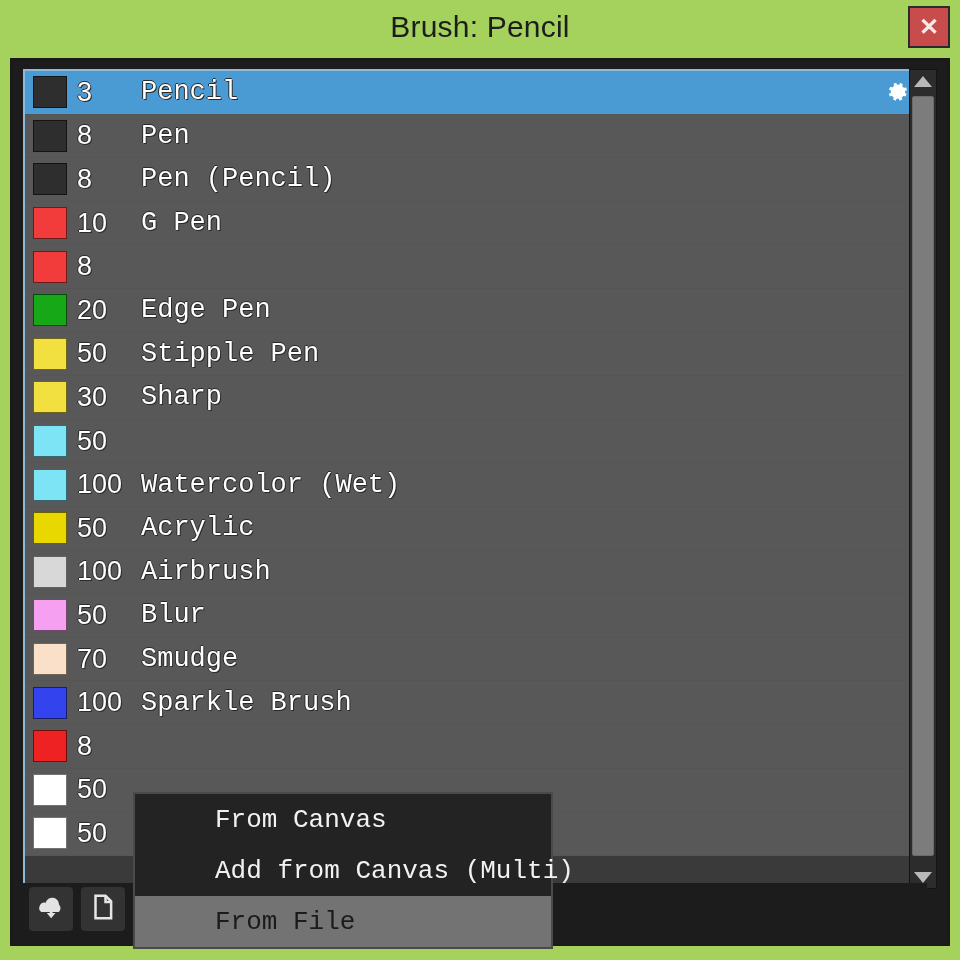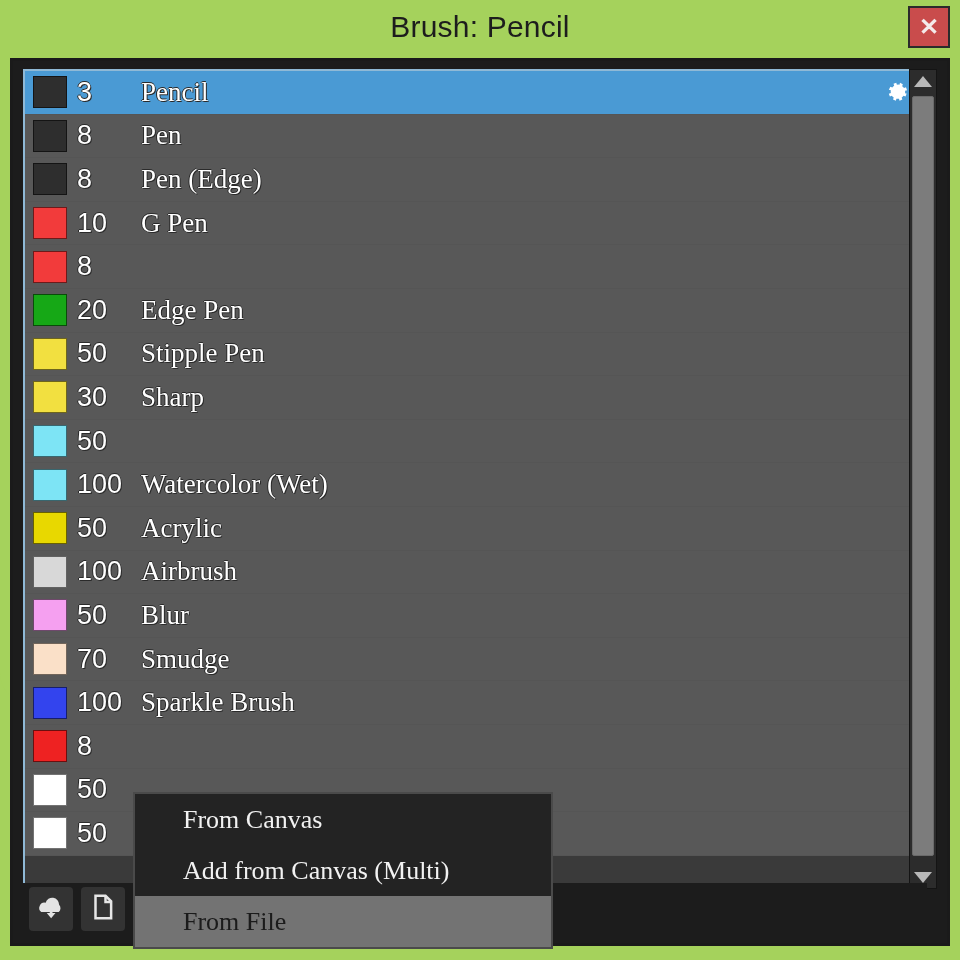--- a/index.html
+++ b/index.html
@@ -113,21 +113,21 @@
     margin-left: 10px;
     font-size: 27px;
     color: #ffffff;
     font-family: "Liberation Sans", sans-serif;
     flex: 0 0 auto;
     text-shadow: 1px 1px 0 #2a2a2a, -1px 0 0 #2a2a2a, 0 -1px 0 #2a2a2a;
   }
   .bname {
     font-size: 27px;
     color: #ffffff;
-    font-family: Liberation Serif, serif;
+    font-family: Liberation Mono, monospace;
     text-shadow: 1px 1px 0 #2a2a2a, -1px 0 0 #2a2a2a, 0 -1px 0 #2a2a2a;
     white-space: nowrap;
   }
   .gear-wrap {
     position: absolute;
     right: 14px; top: 50%;
     transform: translateY(-50%);
     width: 28px; height: 28px;
     cursor: pointer;
   }
@@ -222,25 +222,25 @@
     width: 420px;
     background: #232323;
     border: 2px solid #4a4a4a;
     box-sizing: border-box;
     z-index: 50;
   }
   .mi {
     height: 51px;
     display: flex;
     align-items: center;
-    padding-left: 48px;
+    padding-left: 80px;
     box-sizing: border-box;
     font-size: 26px;
     color: #f2f2f2;
-    font-family: Liberation Serif, serif;
+    font-family: Liberation Mono, monospace;
     cursor: pointer;
     white-space: nowrap;
   }
   .mi.highlight {
     background: #737373;
     color: #1b1b1b;
   }
 </style>
 </head>
 <body>
@@ -268,21 +268,21 @@
               </svg></div>
           </div>
           <div class="row">
             <div class="swatch" style="background: rgb(46, 46, 46);"></div>
             <div class="size">8</div>
             <div class="bname">Pen</div>
           </div>
           <div class="row">
             <div class="swatch" style="background: rgb(46, 46, 46);"></div>
             <div class="size">8</div>
-            <div class="bname">Pen (Edge)</div>
+            <div class="bname">Pen (Pencil)</div>
           </div>
           <div class="row">
             <div class="swatch" style="background: rgb(242, 59, 59);"></div>
             <div class="size">10</div>
             <div class="bname">G Pen</div>
           </div>
           <div class="row">
             <div class="swatch" style="background: rgb(242, 59, 59);"></div>
             <div class="size">8</div>
           </div>

